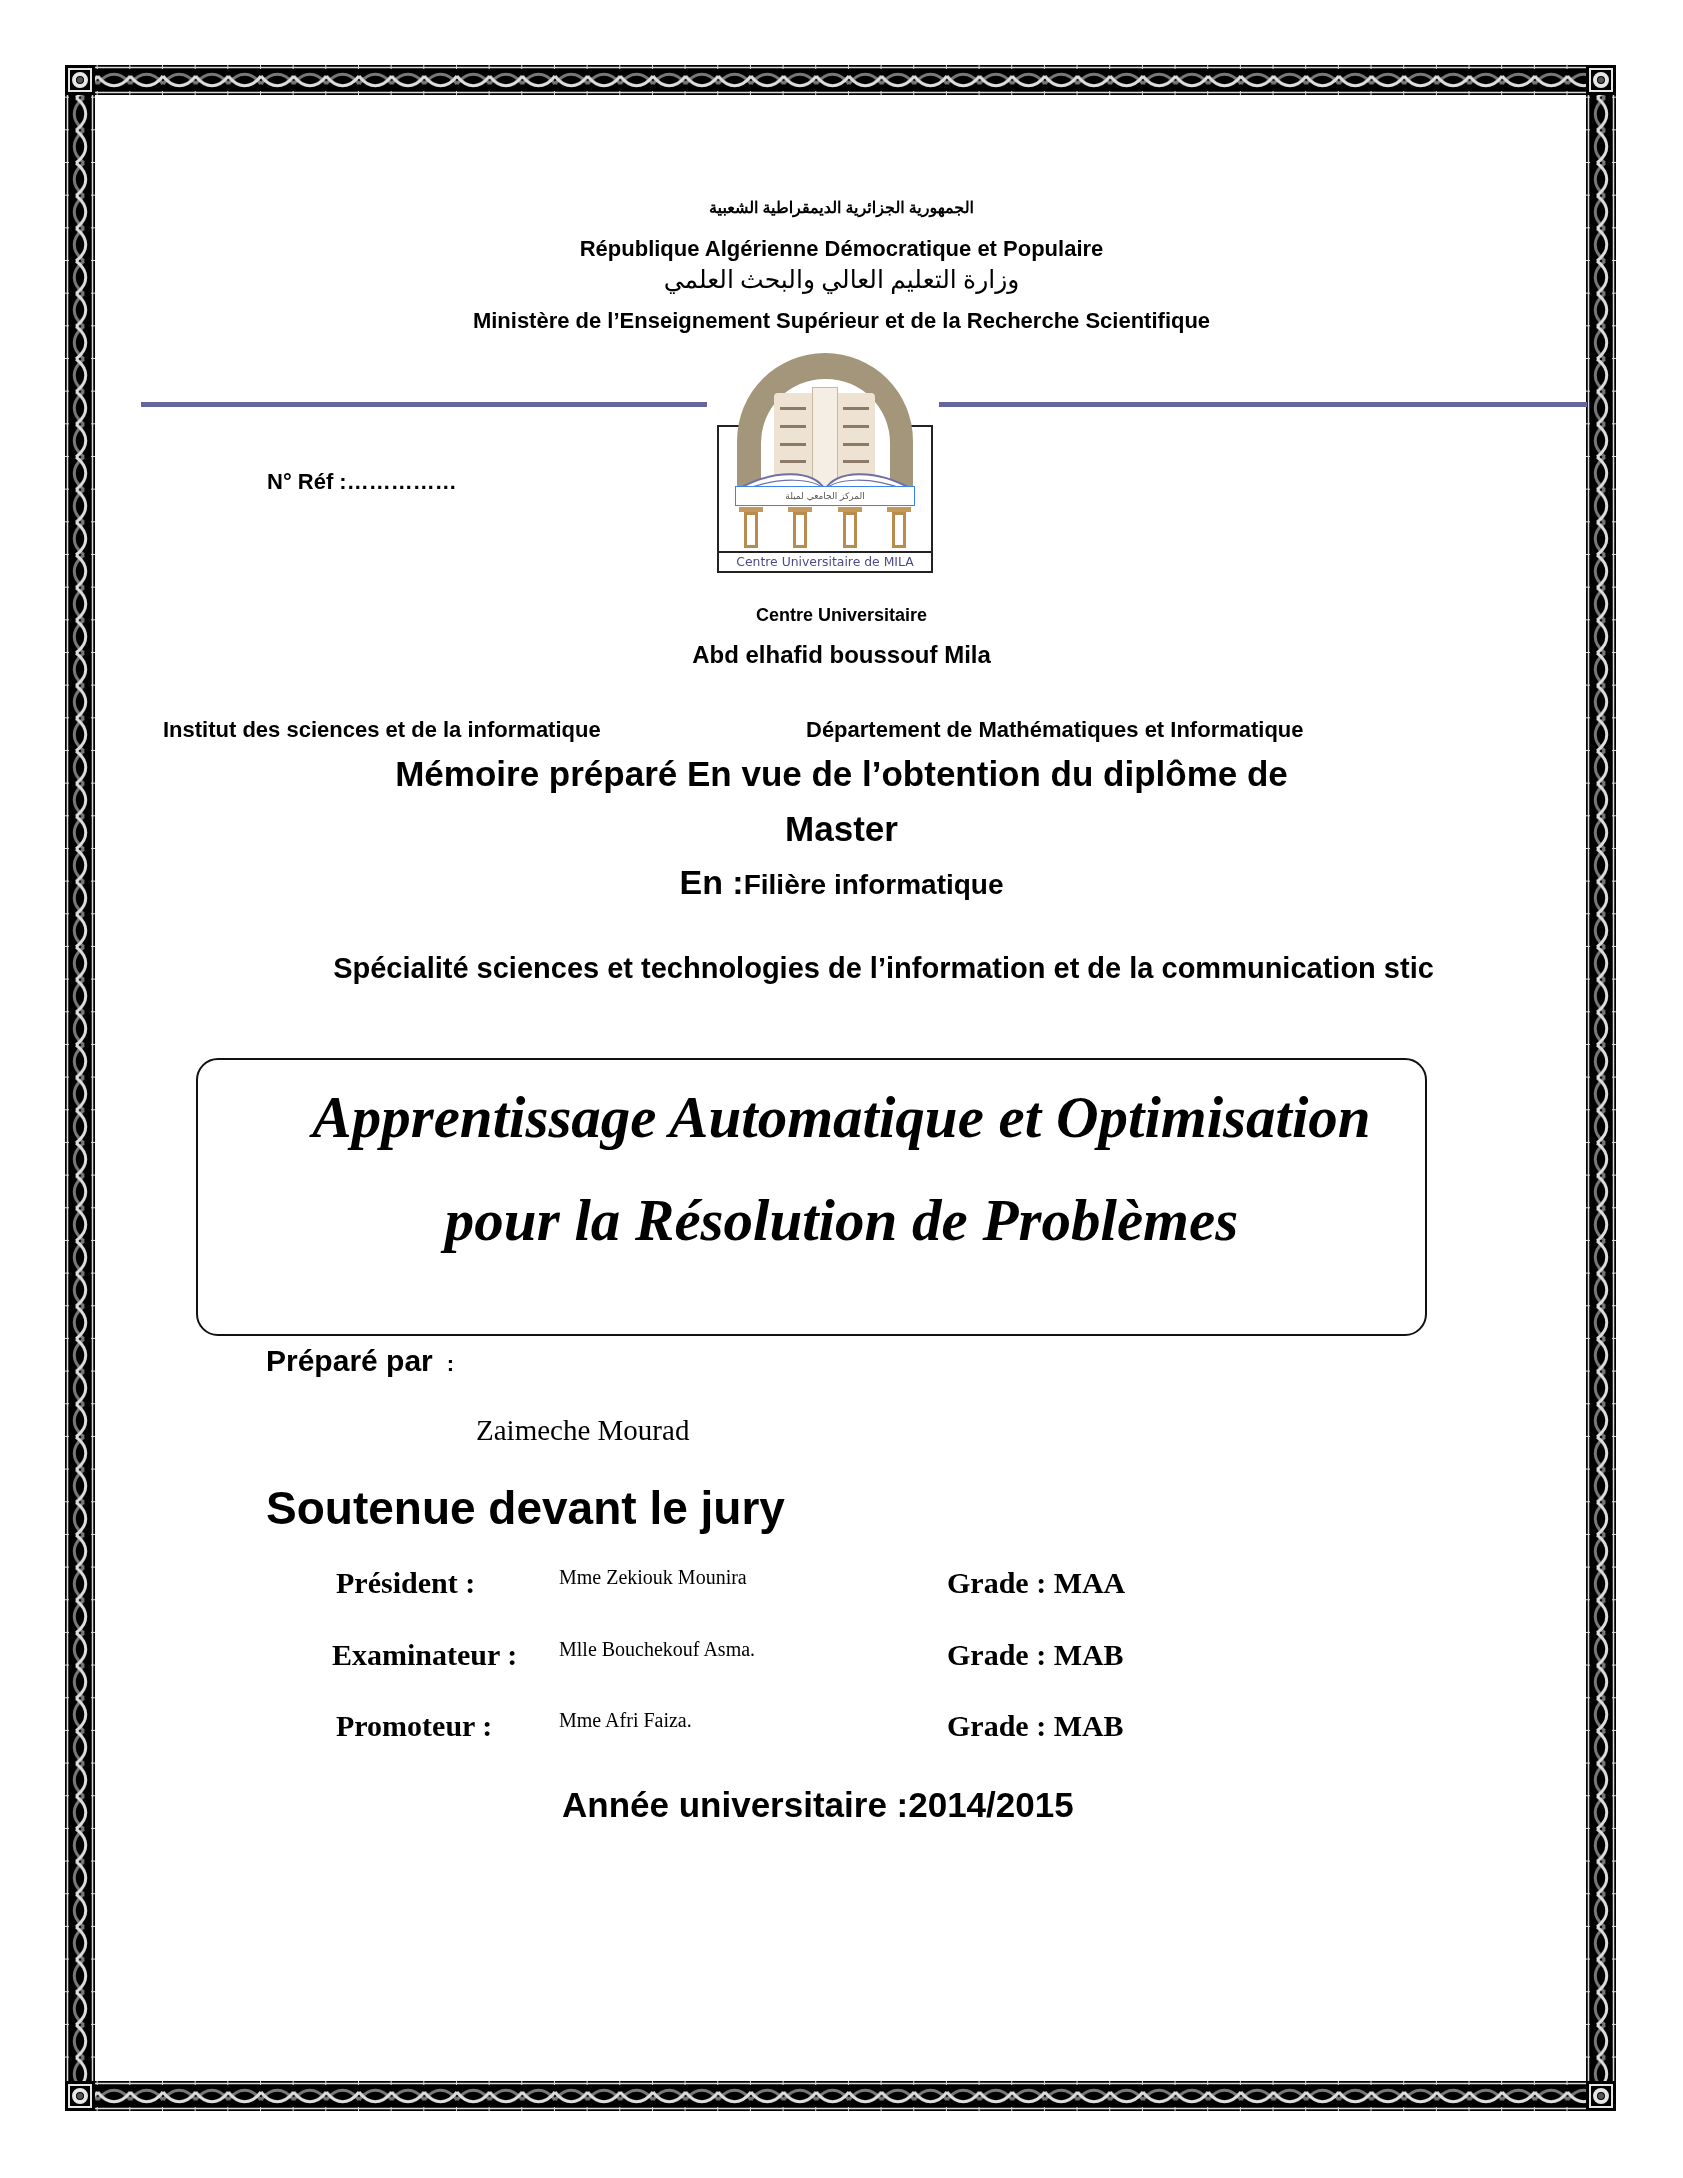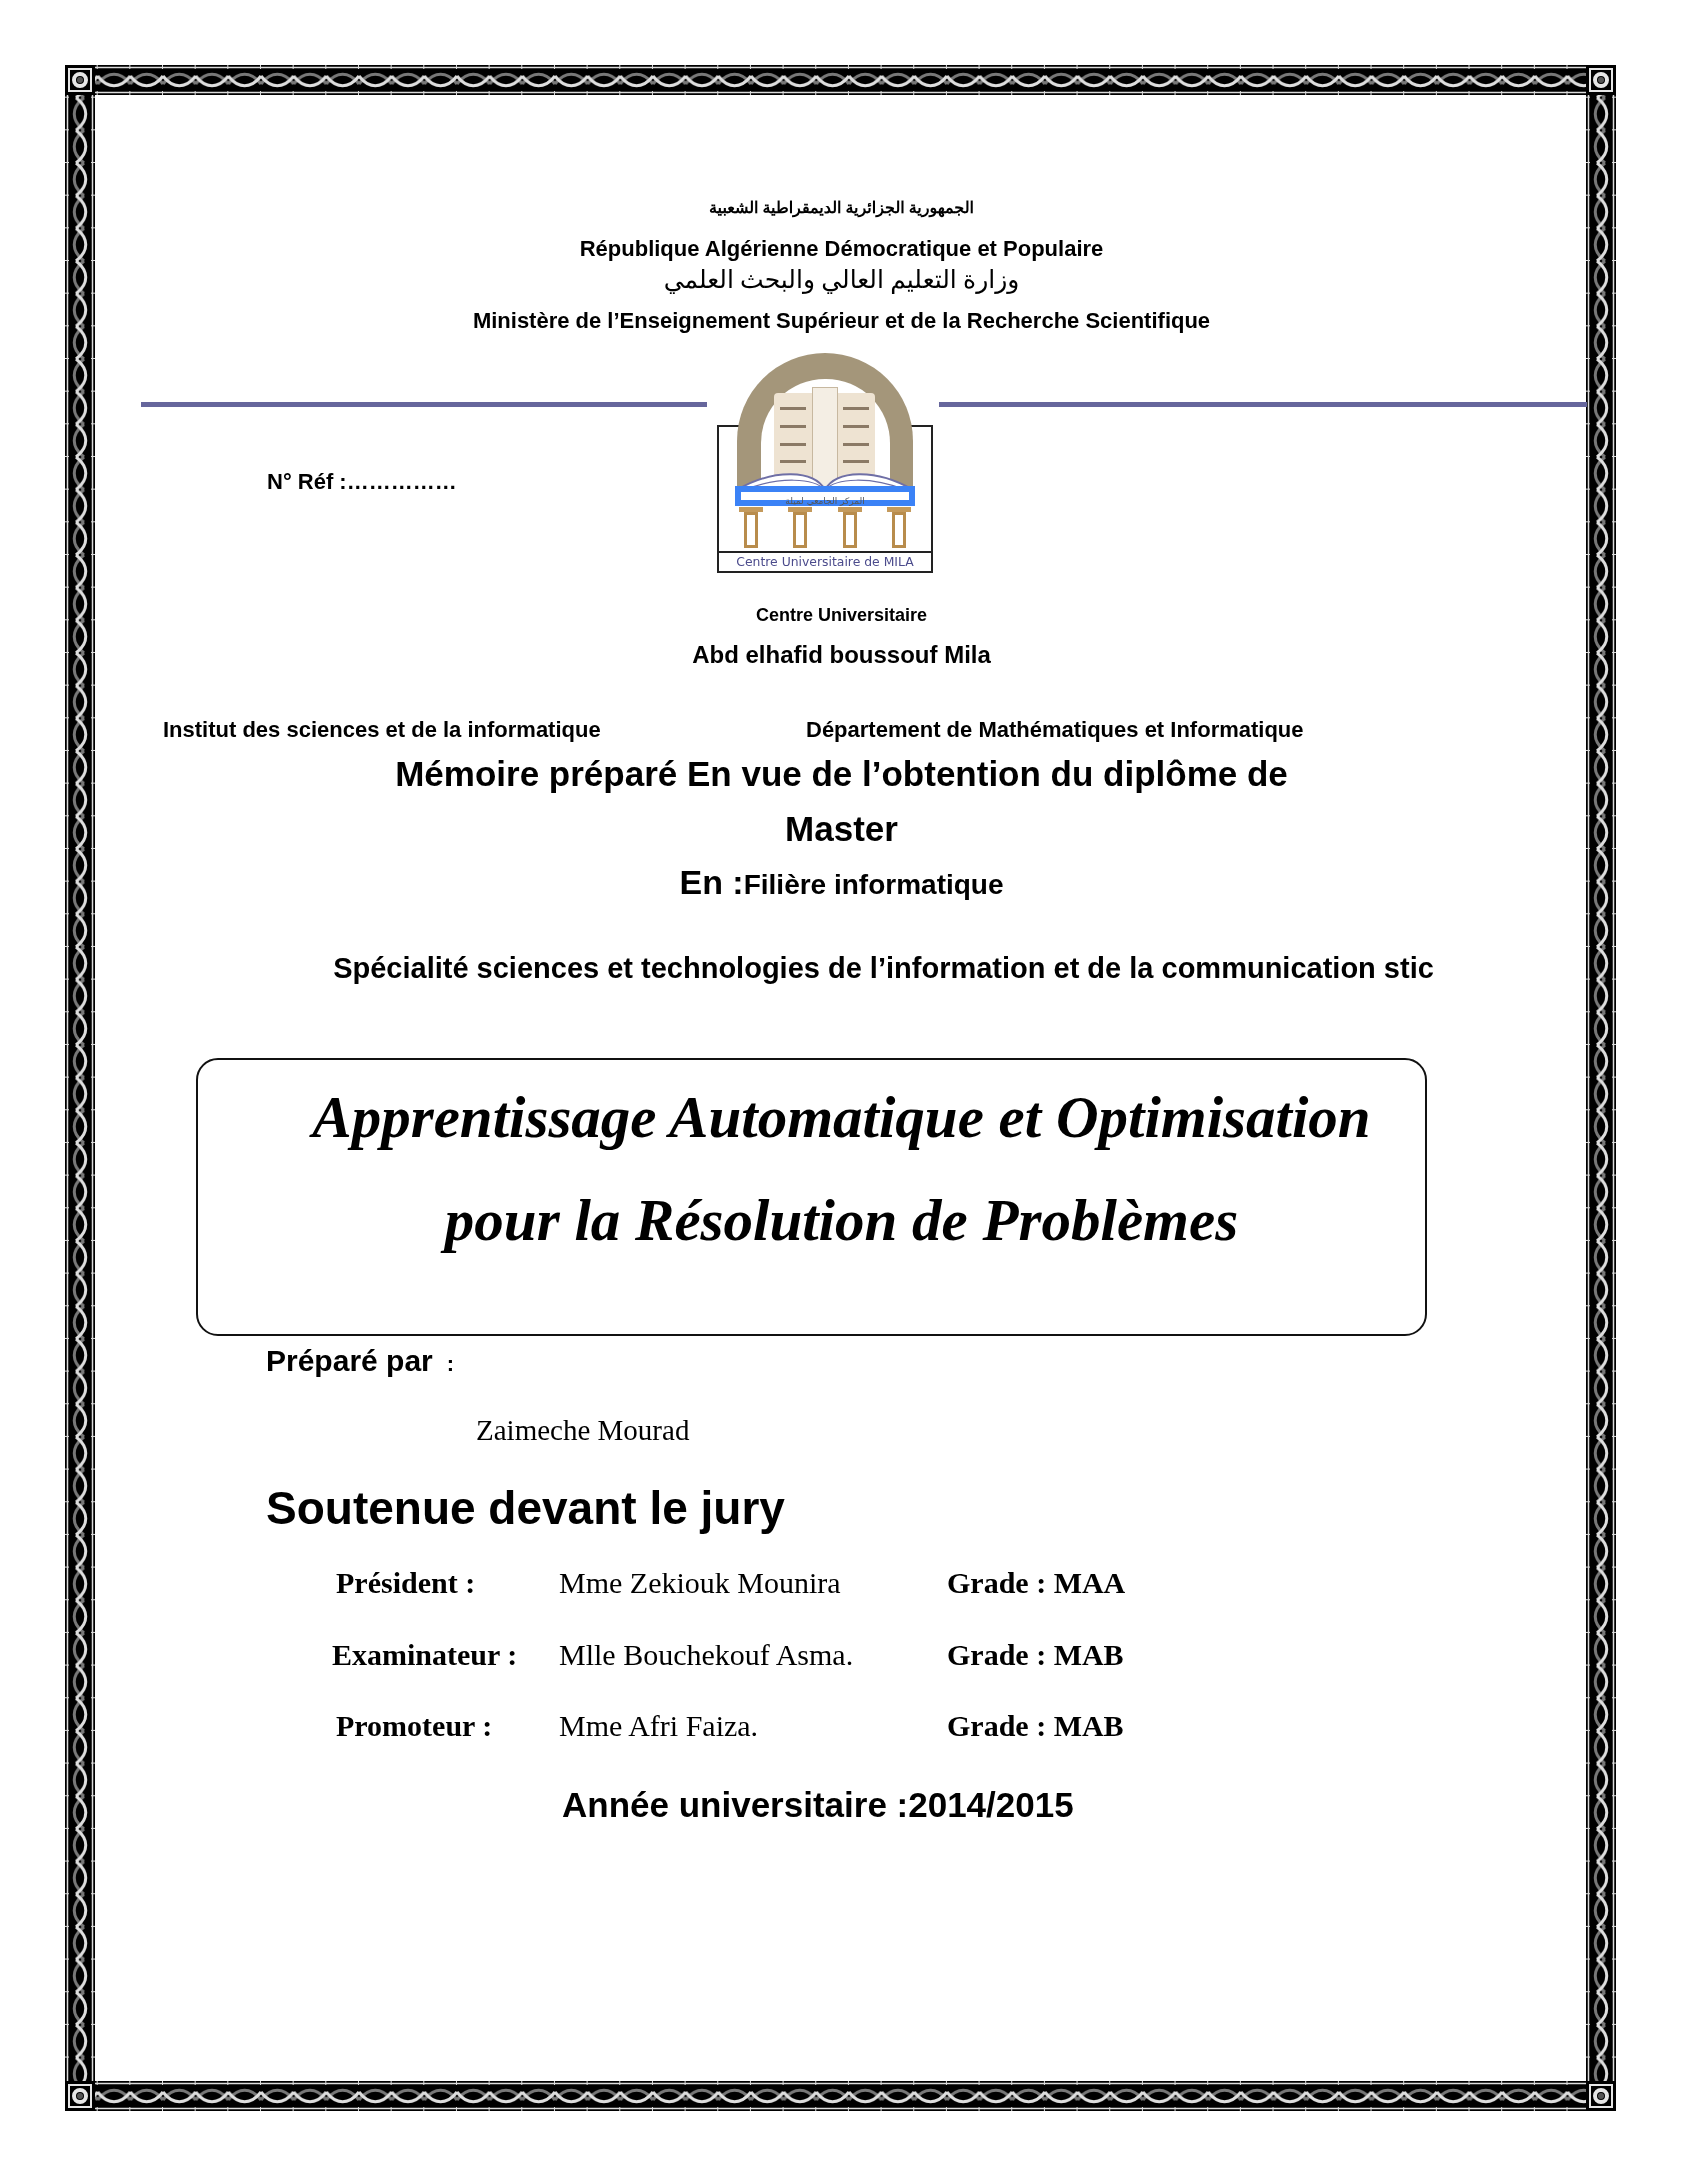--- a/index.html
+++ b/index.html
@@ -27,30 +27,30 @@
 
   
   .logo { position:absolute; left:717px; top:353px; width:216px; height:220px; }
   .logo-box { position:absolute; left:0; top:72px; width:216px; height:148px; border:2px solid #222; box-sizing:border-box; background:#fff; }
   .arch { position:absolute; left:20px; top:0; width:176px; height:149px; border-radius:89px 89px 0 0; background:#a4967a; }
   .arch-inner { position:absolute; left:44px; top:26px; width:129px; height:139px; border-radius:64px 64px 0 0; background:#fff; }
   .building { position:absolute; left:57px; top:40px; width:101px; height:109px; background:#eee3d2; border-radius:4px 4px 0 0; }
   .tower { position:absolute; left:38px; top:-6px; width:26px; height:115px; background:#f4eee4; border:1px solid #c7b8a0; box-sizing:border-box; }
   .win { position:absolute; height:3px; background:#8b7a66; }
   .book { position:absolute; left:18px; top:111px; width:180px; height:28px; }
-  .book-band { position:absolute; left:18px; top:133px; width:180px; height:20px; border:6px solid #3b82f6; background:#fff; box-sizing:border-box; font-size:9px; text-align:center; line-height:18px; color:#555; font-family:"DejaVu Sans", sans-serif; }
+  .book-band { position:absolute; left:18px; top:133px; width:180px; height:20px; border:1px solid #3b82f6; background:#fff; box-sizing:border-box; font-size:9px; text-align:center; line-height:18px; color:#555; font-family:"DejaVu Sans", sans-serif; }
   .col-cap { position:absolute; top:154px; width:24px; height:5px; background:#c49a5c; }
   .col { position:absolute; top:159px; width:14px; height:36px; border:3px solid #b88c4c; box-sizing:border-box; background:#fff; }
   .logo-caption { position:absolute; left:0; top:198px; width:216px; height:20px; border-top:2px solid #222; text-align:center; font-size:12.4px; color:#4b4b8c; line-height:18px; font-family:"DejaVu Sans", sans-serif; }
 
   .title-box { position:absolute; left:196px; top:1058px; width:1231px; height:278px; border:2px solid #111; border-radius:22px; box-sizing:border-box; }
   .title-line { font-family:"Liberation Serif", "DejaVu Serif", serif; font-weight:bold; font-style:italic; font-size:59px; }
 
   .jury-label { font-family:"Liberation Serif", "DejaVu Serif", serif; font-weight:bold; font-size:30px; }
-  .jury-name { font-family:"Liberation Serif", "DejaVu Serif", serif; font-size:30px;text-align:center; }
+  .jury-name { font-family:"Liberation Serif", "DejaVu Serif", serif; font-size:20px;text-align:center; }
 </style>
 </head>
 <body>
 
 <div class="frame">
   <div class="frame-side frame-top">
     <svg preserveAspectRatio="none" viewBox="0 0 1567 30">
       <defs>
         <pattern id="ropeH" width="33" height="30" patternUnits="userSpaceOnUse">
           <rect width="33" height="30" fill="#000"></rect>

